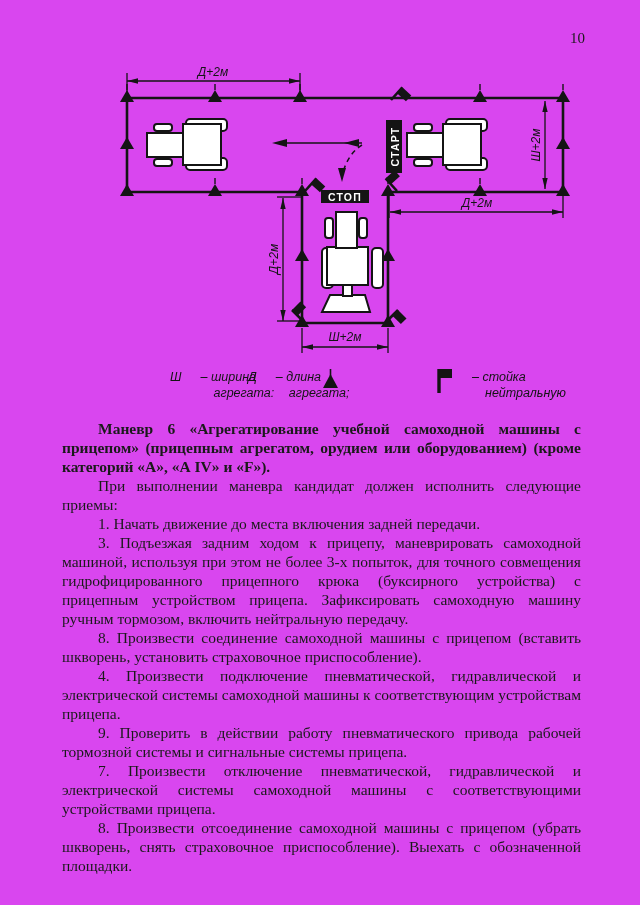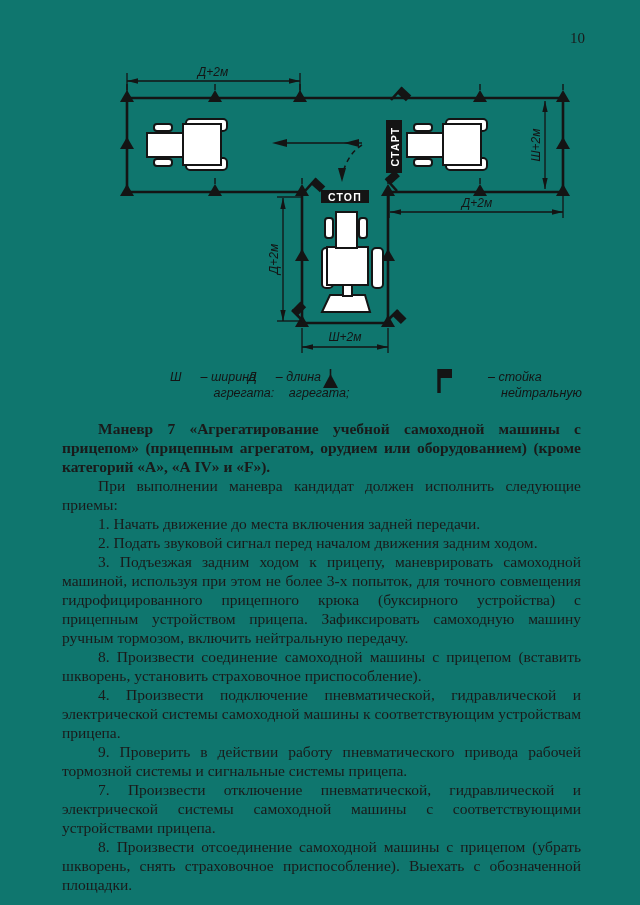--- a/index.html
+++ b/index.html
@@ -1,16 +1,16 @@
 <!DOCTYPE html>
 <html><head>
 <meta charset="utf-8">
 <style>
   html,body{margin:0;padding:0;background:#fff;}
-  .page{position:relative;width:640px;height:905px;background:#0f766e;overflow:hidden;
+  .page{position:relative;width:640px;height:905px;background:#d946ef;overflow:hidden;
         font-family:"Liberation Serif",serif;color:#1a1a1a;}
   .page-number{position:absolute;top:30px;right:55px;font-size:15px;}
   
   .diagram{position:absolute;left:0;top:0;}
   .b{fill:none;stroke:#141414;stroke-width:2.6;}
   .d{fill:none;stroke:#141414;stroke-width:1.3;}
   .ah{fill:#141414;}
   .t{fill:#ffffff;stroke:#141414;stroke-width:2;}
   .cone{fill:#141414;stroke:none;}
   .dim-label{font:italic 12px "Liberation Sans",sans-serif;fill:#141414;}
@@ -177,39 +177,38 @@
       </span>
     </div>
     <div class="legend-item" style="left:322px;">
       <span class="legend-icon">
         <svg width="17" height="20" viewBox="0 0 17 20">
           <line x1="8.5" y1="0" x2="8.5" y2="7" stroke="#141414" stroke-width="1.6"></line>
           <polygon points="1,19 16,19 8.5,5" fill="#141414"></polygon>
         </svg>
       </span>
     </div>
-    <div class="legend-item" style="left:437px;gap:16px;">
+    <div class="legend-item" style="left:437px;">
       <span class="legend-icon">
         <svg width="16" height="24" viewBox="0 0 16 24">
           <line x1="2" y1="0" x2="2" y2="24" stroke="#141414" stroke-width="3.4"></line>
           <rect x="2" y="0" width="13" height="9" fill="#141414"></rect>
         </svg>
       </span>
       <span class="legend-lines">
         <span>– стойка</span>
         <span class="legend-line2">нейтральную</span>
       </span>
     </div>
   </div>
 
   <div class="text-block">
-    <p class="heading">Маневр 7 «Агрегатирование учебной самоходной машины с прицепом» (прицепным агрегатом, орудием или оборудованием) (кроме категорий «А», «А IV» и «F»).</p>
+    <p class="heading">Маневр 6 «Агрегатирование учебной самоходной машины с прицепом» (прицепным агрегатом, орудием или оборудованием) (кроме категорий «А», «А IV» и «F»).</p>
     <p>При выполнении маневра кандидат должен исполнить следующие приемы:</p>
     <p>1. Начать движение до места включения задней передачи.</p>
-    <p>2. Подать звуковой сигнал перед началом движения задним ходом.</p>
     <p>3. Подъезжая задним ходом к прицепу, маневрировать самоходной машиной, используя при этом не более 3-х попыток, для точного совмещения гидрофицированного прицепного крюка (буксирного устройства) с прицепным устройством прицепа. Зафиксировать самоходную машину ручным тормозом, включить нейтральную передачу.</p>
     <p>8. Произвести соединение самоходной машины с прицепом (вставить шкворень, установить страховочное приспособление).</p>
     <p>4. Произвести подключение пневматической, гидравлической и электрической системы самоходной машины к соответствующим устройствам прицепа.</p>
     <p>9. Проверить в действии работу пневматического привода рабочей тормозной системы и сигнальные системы прицепа.</p>
     <p>7. Произвести отключение пневматической, гидравлической и электрической системы самоходной машины с соответствующими устройствами прицепа.</p>
     <p>8. Произвести отсоединение самоходной машины с прицепом (убрать шкворень, снять страховочное приспособление). Выехать с обозначенной площадки.</p>
   </div>
 
 </div>
 

